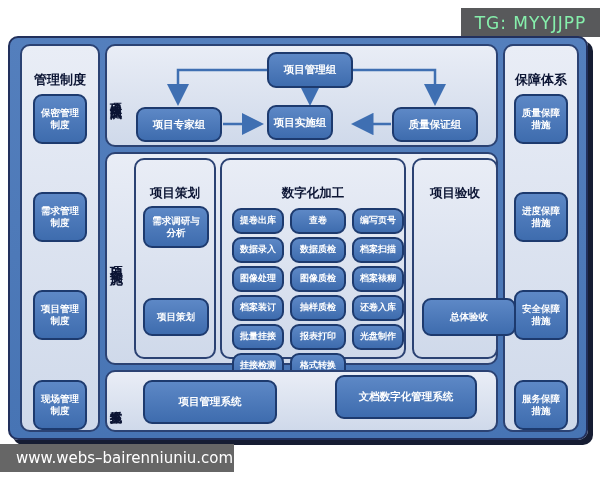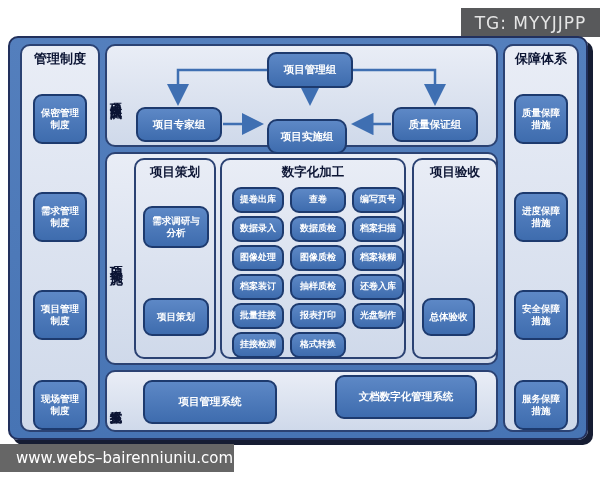--- a/index.html
+++ b/index.html
@@ -1,34 +1,34 @@
 <!DOCTYPE html>
 <html><head>
 <meta charset="utf-8">
 <style>
   html,body{margin:0;padding:0;background:#fff;}
   .stage{position:relative;width:600px;height:480px;background:#fff;overflow:hidden;
          font-family:"DejaVu Sans","Liberation Sans",sans-serif;}
 
   
   .tg-badge{position:absolute;left:461px;top:8px;width:139px;height:29px;background:#58595b;
-            color:#e5e5e5;font-size:17px;display:flex;align-items:center;justify-content:center;
+            color:#86efac;font-size:17px;display:flex;align-items:center;justify-content:center;
             letter-spacing:1px;}
   .site-bar{position:absolute;left:0;top:444px;width:218px;height:28px;background:#666;
             color:#fff;font-size:15px;display:flex;align-items:center;padding-left:16px;}
 
   
   .frame{position:absolute;left:8px;top:36px;width:576px;height:400px;border-radius:10px;
          background:linear-gradient(180deg,#547fbd,#4774b4);border:2px solid #22305c;
          box-shadow:5px 5px 0 0 #161d33;}
 
   
   .panel{position:absolute;background:linear-gradient(180deg,#e9edf6,#cfd9ea);
          border:2px solid #2b4273;border-radius:10px;box-sizing:border-box;}
-  .ptitle{text-align:center;font-weight:bold;font-size:13px;color:#0c1534;padding-top:4px;}
+  .ptitle{text-align:center;font-weight:bold;font-size:13px;color:#0c1534;padding-top:4px;margin-top:21px;}
   .vlabel{position:absolute;left:3px;top:50%;transform:translateY(-50%);
           writing-mode:vertical-rl;text-orientation:upright;font-weight:bold;
           font-size:13px;color:#0c1534;line-height:1;letter-spacing:2px;}
 
   
   .bbox{position:absolute;background:linear-gradient(180deg,#5d88c6,#3e6cae);
         border:2px solid #1d3a6e;border-radius:9px;box-sizing:border-box;
         color:#fff;font-weight:bold;display:flex;align-items:center;justify-content:center;
         text-align:center;font-size:9.5px;line-height:1.25;padding:11px 3px;overflow:hidden;}
 
@@ -85,21 +85,21 @@
           <path d="M203,43 L203,55" marker-end="url(#ah)"></path>
           <path d="M161,24 L71,24 L71,55" marker-end="url(#ah)"></path>
           <path d="M245,24 L328,24 L328,55" marker-end="url(#ah)"></path>
           <path d="M116,78 L152,78" marker-end="url(#ah)"></path>
           <path d="M284,78 L249,78" marker-end="url(#ah)"></path>
         </g>
       </svg>
 
       <div class="bbox node" style="left:160px;top:6px;width:86px;height:36px;">项目管理组</div>
       <div class="bbox node" style="left:29px;top:61px;width:86px;height:35px;">项目专家组</div>
-      <div class="bbox node" style="left:160px;top:73px;width:80px;height:35px;border-radius:10px;">项目实施组</div>
+      <div class="bbox node" style="left:160px;top:59px;width:66px;height:35px;">项目实施组</div>
       <div class="bbox node" style="left:285px;top:61px;width:86px;height:35px;">质量保证组</div>
     </div>
 
     <div class="panel" style="left:95px;top:114px;width:393px;height:213px;">
       <div class="vlabel">项目实施</div>
 
       <div class="panel" style="left:27px;top:4px;width:82px;height:201px;">
         <div class="ptitle" style="font-size:12.5px;">项目策划</div>
         <div class="bbox" style="left:7px;top:46px;width:66px;height:42px;font-size:9.5px;">需求调研与分析</div>
         <div class="bbox" style="left:7px;top:138px;width:66px;height:38px;">项目策划</div>
@@ -123,21 +123,21 @@
           <div class="bbox gcell">批量挂接</div>
           <div class="bbox gcell">报表打印</div>
           <div class="bbox gcell">光盘制作</div>
           <div class="bbox gcell">挂接检测</div>
           <div class="bbox gcell">格式转换</div>
         </div>
       </div>
 
       <div class="panel" style="left:305px;top:4px;width:86px;height:201px;">
         <div class="ptitle" style="font-size:12.5px;">项目验收</div>
-        <div class="bbox" style="left:8px;top:138px;width:53px;height:38px;">总体验收</div>
+        <div class="bbox" style="left:8px;top:138px;width:94px;height:38px;">总体验收</div>
       </div>
     </div>
 
     <div class="panel" style="left:95px;top:332px;width:393px;height:62px;">
       <div class="vlabel" style="font-size:12px;letter-spacing:0;">系统支撑</div>
       <div class="bbox sys-box" style="left:36px;top:8px;width:134px;height:44px;text-align:right;">项目管理系统</div>
       <div class="bbox sys-box" style="left:228px;top:3px;width:142px;height:44px;">文档数字化管理系统</div>
     </div>
 
   </div>

